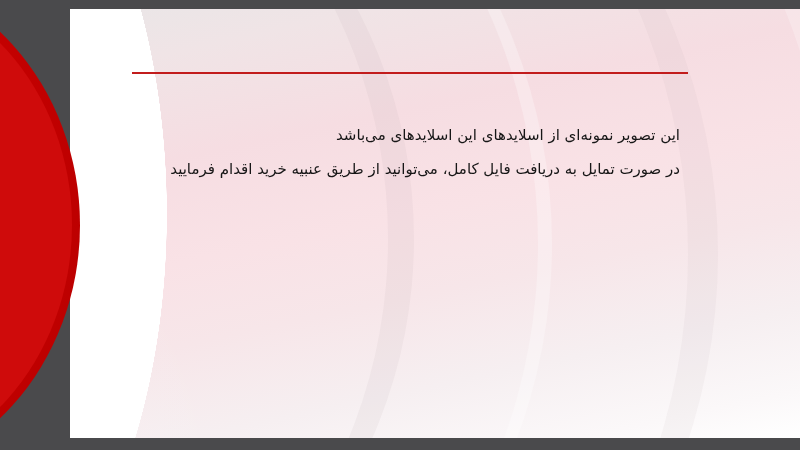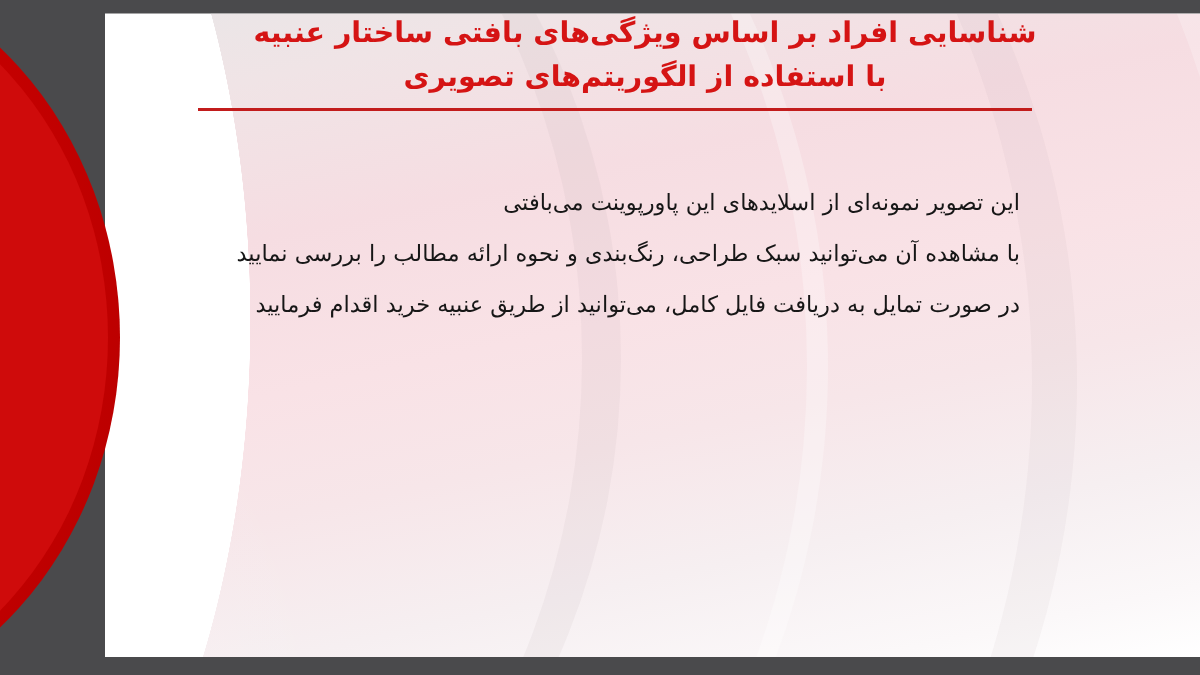--- a/index.html
+++ b/index.html
@@ -176,25 +176,20 @@
       <div class="arc" style="left:-420px; top:-430px; width:1345px; height:1380px; border-width:0 34px 0 0; border-color:rgba(170,148,156,0.13);"></div>
       <div class="arc" style="left:-390px; top:-480px; width:1460px; height:1490px; border-width:0 16px 0 0; border-color:rgba(255,255,255,0.38);"></div>
       <div class="arc" style="left:-360px; top:-530px; width:1580px; height:1600px; border-width:0 28px 0 0; border-color:rgba(170,148,156,0.12);"></div>
     </div>
     <div class="panel-sheen"></div>
     <div class="panel-edge-shadow"></div>
   </div>
 
   <div class="frame-bottom"></div>
 
-  <div class="title-block">
-    <div class="title-line">شناسایی افراد بر اساس ویژگی‌های بافتی ساختار عنبیه</div>
-    <div class="title-line">با استفاده از الگوریتم‌های تصویری</div>
-  </div>
   <div class="title-rule"></div>
 
   <div class="body-block">
-    <div class="body-line">این تصویر نمونه‌ای از اسلایدهای این پاورپوینت می‌بافتی</div>
-    <div class="body-line">با مشاهده آن می‌توانید سبک طراحی، رنگ‌بندی و نحوه ارائه مطالب را بررسی نمایید</div>
+    <div class="body-line">این تصویر نمونه‌ای از اسلایدهای این اسلایدهای می‌باشد</div>
     <div class="body-line">در صورت تمایل به دریافت فایل کامل، می‌توانید از طریق عنبیه خرید اقدام فرمایید</div>
   </div>
 
 </div>
 
 </body></html>

